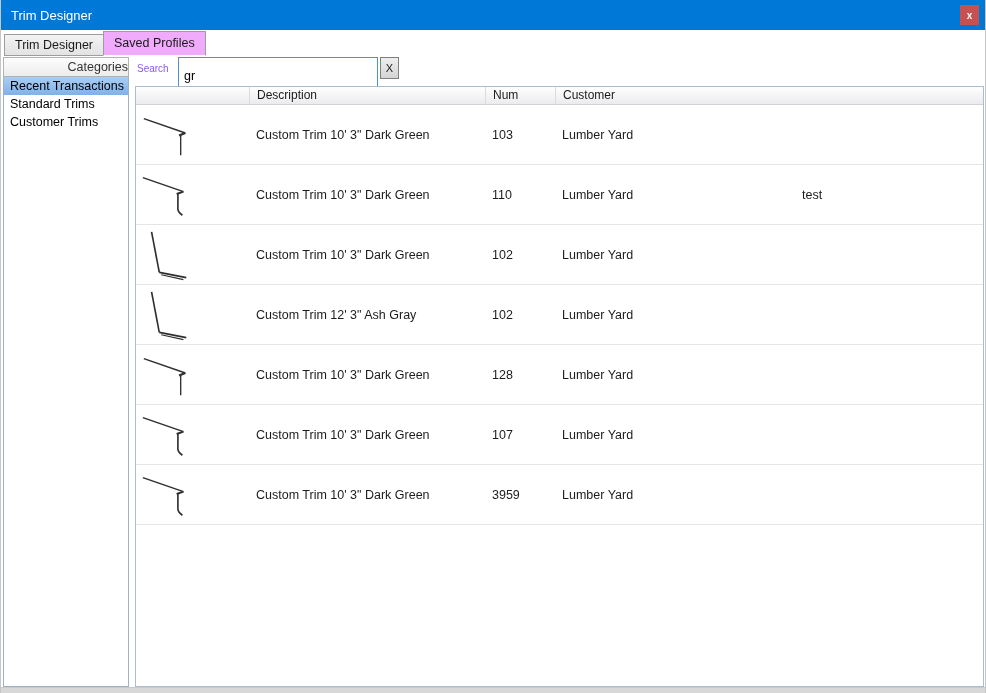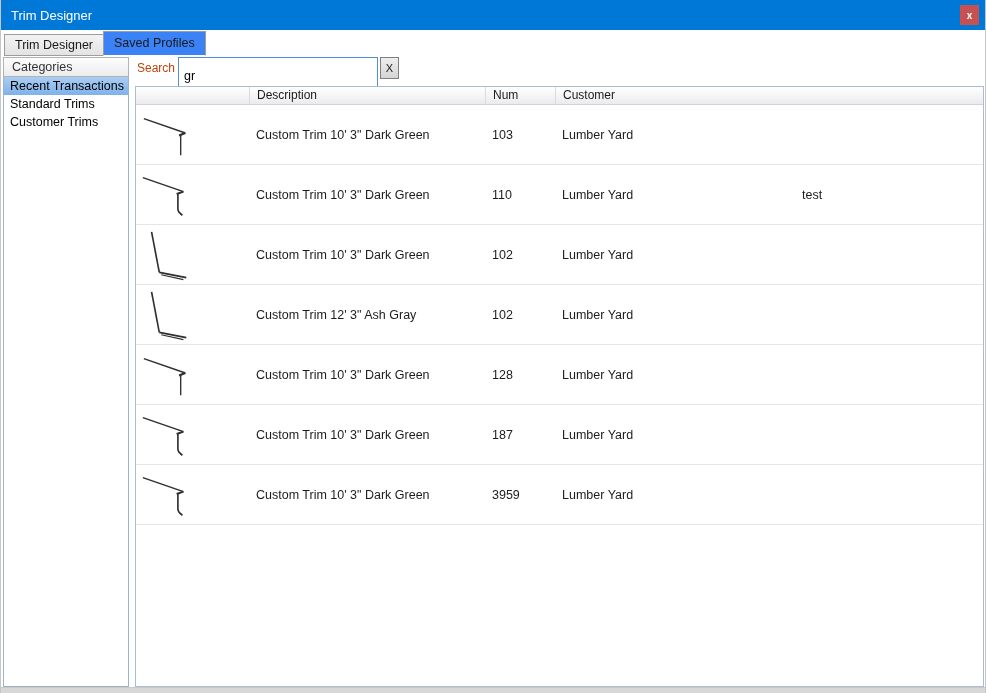--- a/index.html
+++ b/index.html
@@ -23,44 +23,44 @@
   .tabstrip {
     position:absolute; left:0; top:30px; width:100%; height:26px;
     display:flex; align-items:flex-end; padding-left:3px; background:#fff;
   }
   .tab {
     height:22px; line-height:20px; padding:0 10px; font-size:12.5px; color:#1a1a1a;
     background:linear-gradient(#f3f3f3,#e3e3e3); border:1px solid #9d9d9d;
     margin-right:-1px; position:relative;
   }
   .tab.active {
-    height:25px; line-height:23px; background:#3b82f6; border-bottom:1px solid #fff;
+    height:25px; line-height:23px; background:#f0abfc; border-bottom:1px solid #fff;
     z-index:2;
   }
   
   .cat-header {
     position:absolute; left:2px; top:57px; width:126px; height:20px;
     background:linear-gradient(#fdfdfd,#ececec); border:1px solid #b3b3b3;
-    font-size:12.5px; color:#333; line-height:18px; padding-left:8px;
+    font-size:12.5px; color:#333; line-height:18px; padding-left:8px;text-align:right;
   }
   .listbox {
     position:absolute; left:2px; top:77px; width:126px; bottom:6px;
     background:#fff; border:1px solid #9db3ca; border-top:none;
   }
   .sb-item {
     height:18px; line-height:18px; font-size:12.5px; color:#000;
     padding-left:6px; white-space:nowrap; overflow:hidden; cursor:default;
   }
   .sb-item.selected {
     background:linear-gradient(var(--sel-top,#a9cef4), var(--sel-bottom,#7fb1e9));
   }
   
   .search-label {
     position:absolute; left:136px; top:58px; height:21px; line-height:21px;
-    font-size:12px; color:#c2410c;
+    font-size:10px; color:#8b5cf6;
   }
   .search-input {
     position:absolute; left:177px; top:57px; width:200px; height:22px;
     border:1px solid var(--search-border,#4f8fd2); font-size:12.5px;
     padding:18px 5px; color:#000; outline:none; font-family:"Liberation Sans",sans-serif;
   }
   .clear-btn {
     position:absolute; left:379px; top:57px; width:19px; height:22px;
     background:linear-gradient(#eeeeee,#d5d5d5); border:1px solid #7f7f7f;
     font-size:11px; color:#1a1a1a; display:flex; align-items:center; justify-content:center;
@@ -201,21 +201,21 @@
         </div>
         <div class="grid-row">
           <div class="icon-cell">
             <svg width="54" height="54" viewBox="0 0 56 56" fill="none">
               <path d="M3 10 L45 24.5" stroke="#2f2f2f" stroke-width="1.6"></path>
               <path d="M45 24.5 L38 27" stroke="#2f2f2f" stroke-width="2.2"></path>
               <path d="M39.3 26.5 L39.3 42.5 Q39.3 45.5 44 49" stroke="#2f2f2f" stroke-width="1.7"></path>
             </svg>
           </div>
           <div class="cell c1">Custom Trim 10' 3" Dark Green</div>
-          <div class="cell c2">187</div>
+          <div class="cell c2">107</div>
           <div class="cell c3">Lumber Yard</div>
           <div class="cell c4"></div>
         </div>
         <div class="grid-row">
           <div class="icon-cell">
             <svg width="54" height="54" viewBox="0 0 56 56" fill="none">
               <path d="M3 10 L45 24.5" stroke="#2f2f2f" stroke-width="1.6"></path>
               <path d="M45 24.5 L38 27" stroke="#2f2f2f" stroke-width="2.2"></path>
               <path d="M39.3 26.5 L39.3 42.5 Q39.3 45.5 44 49" stroke="#2f2f2f" stroke-width="1.7"></path>
             </svg>

